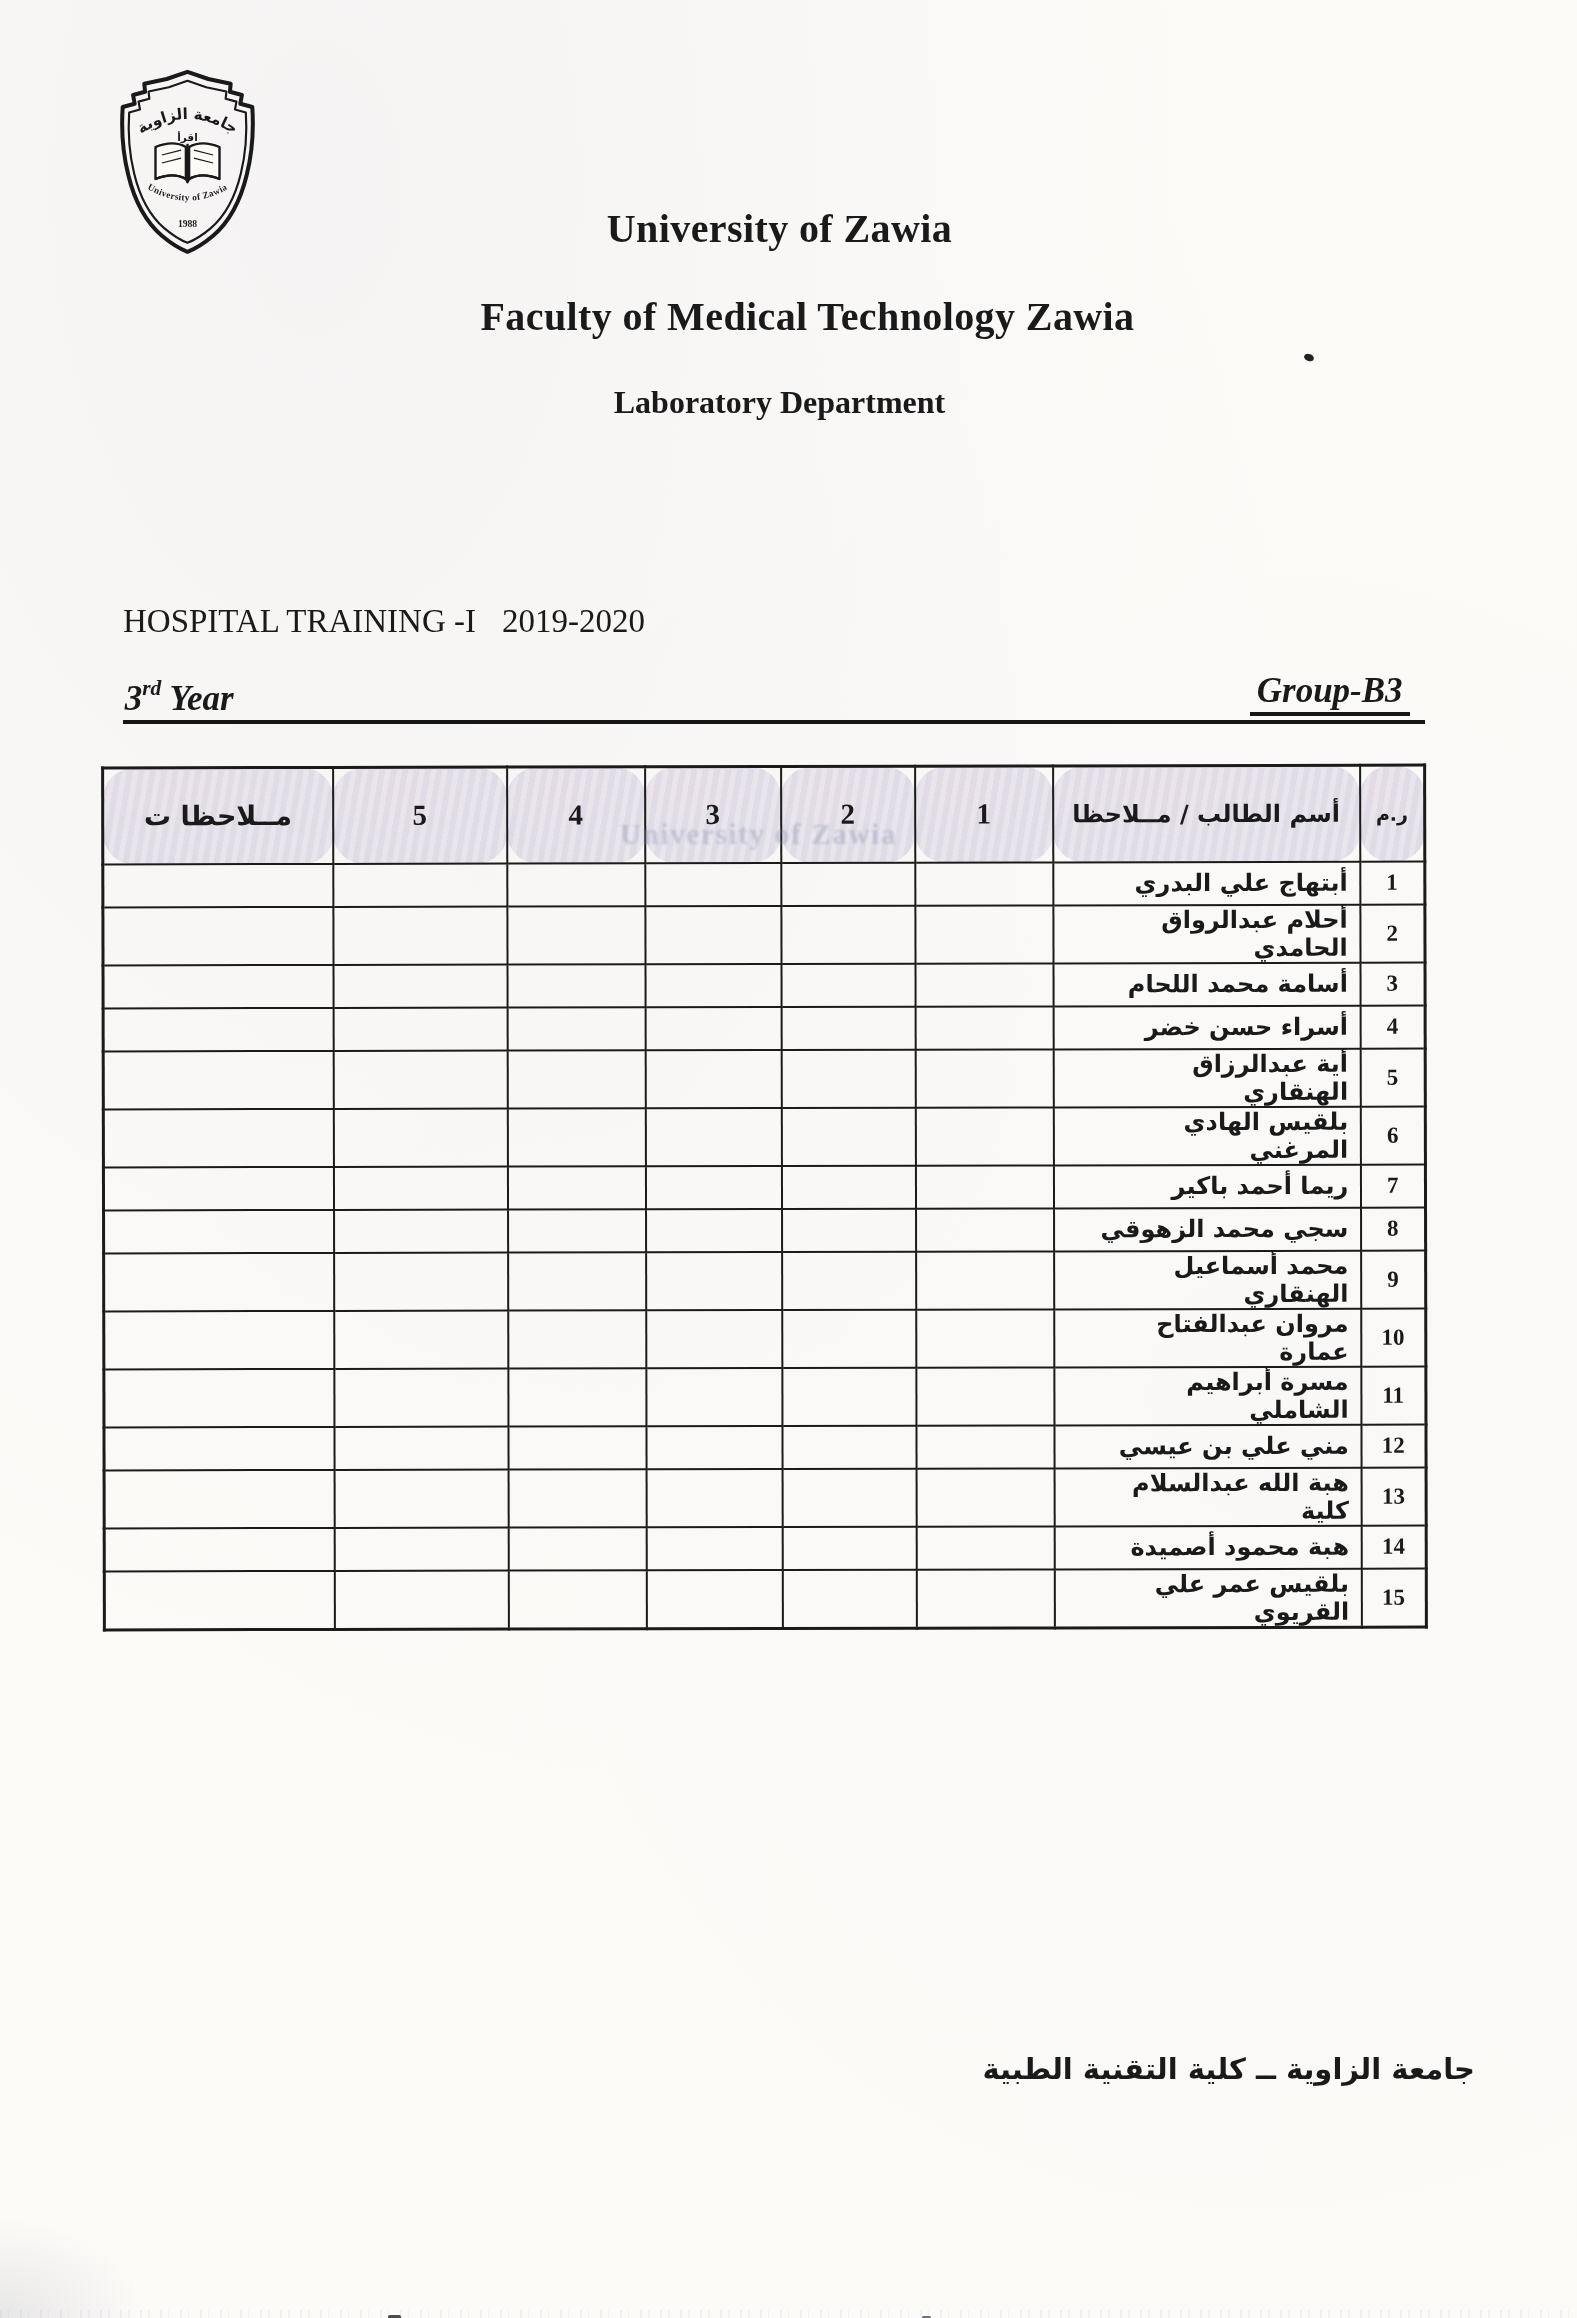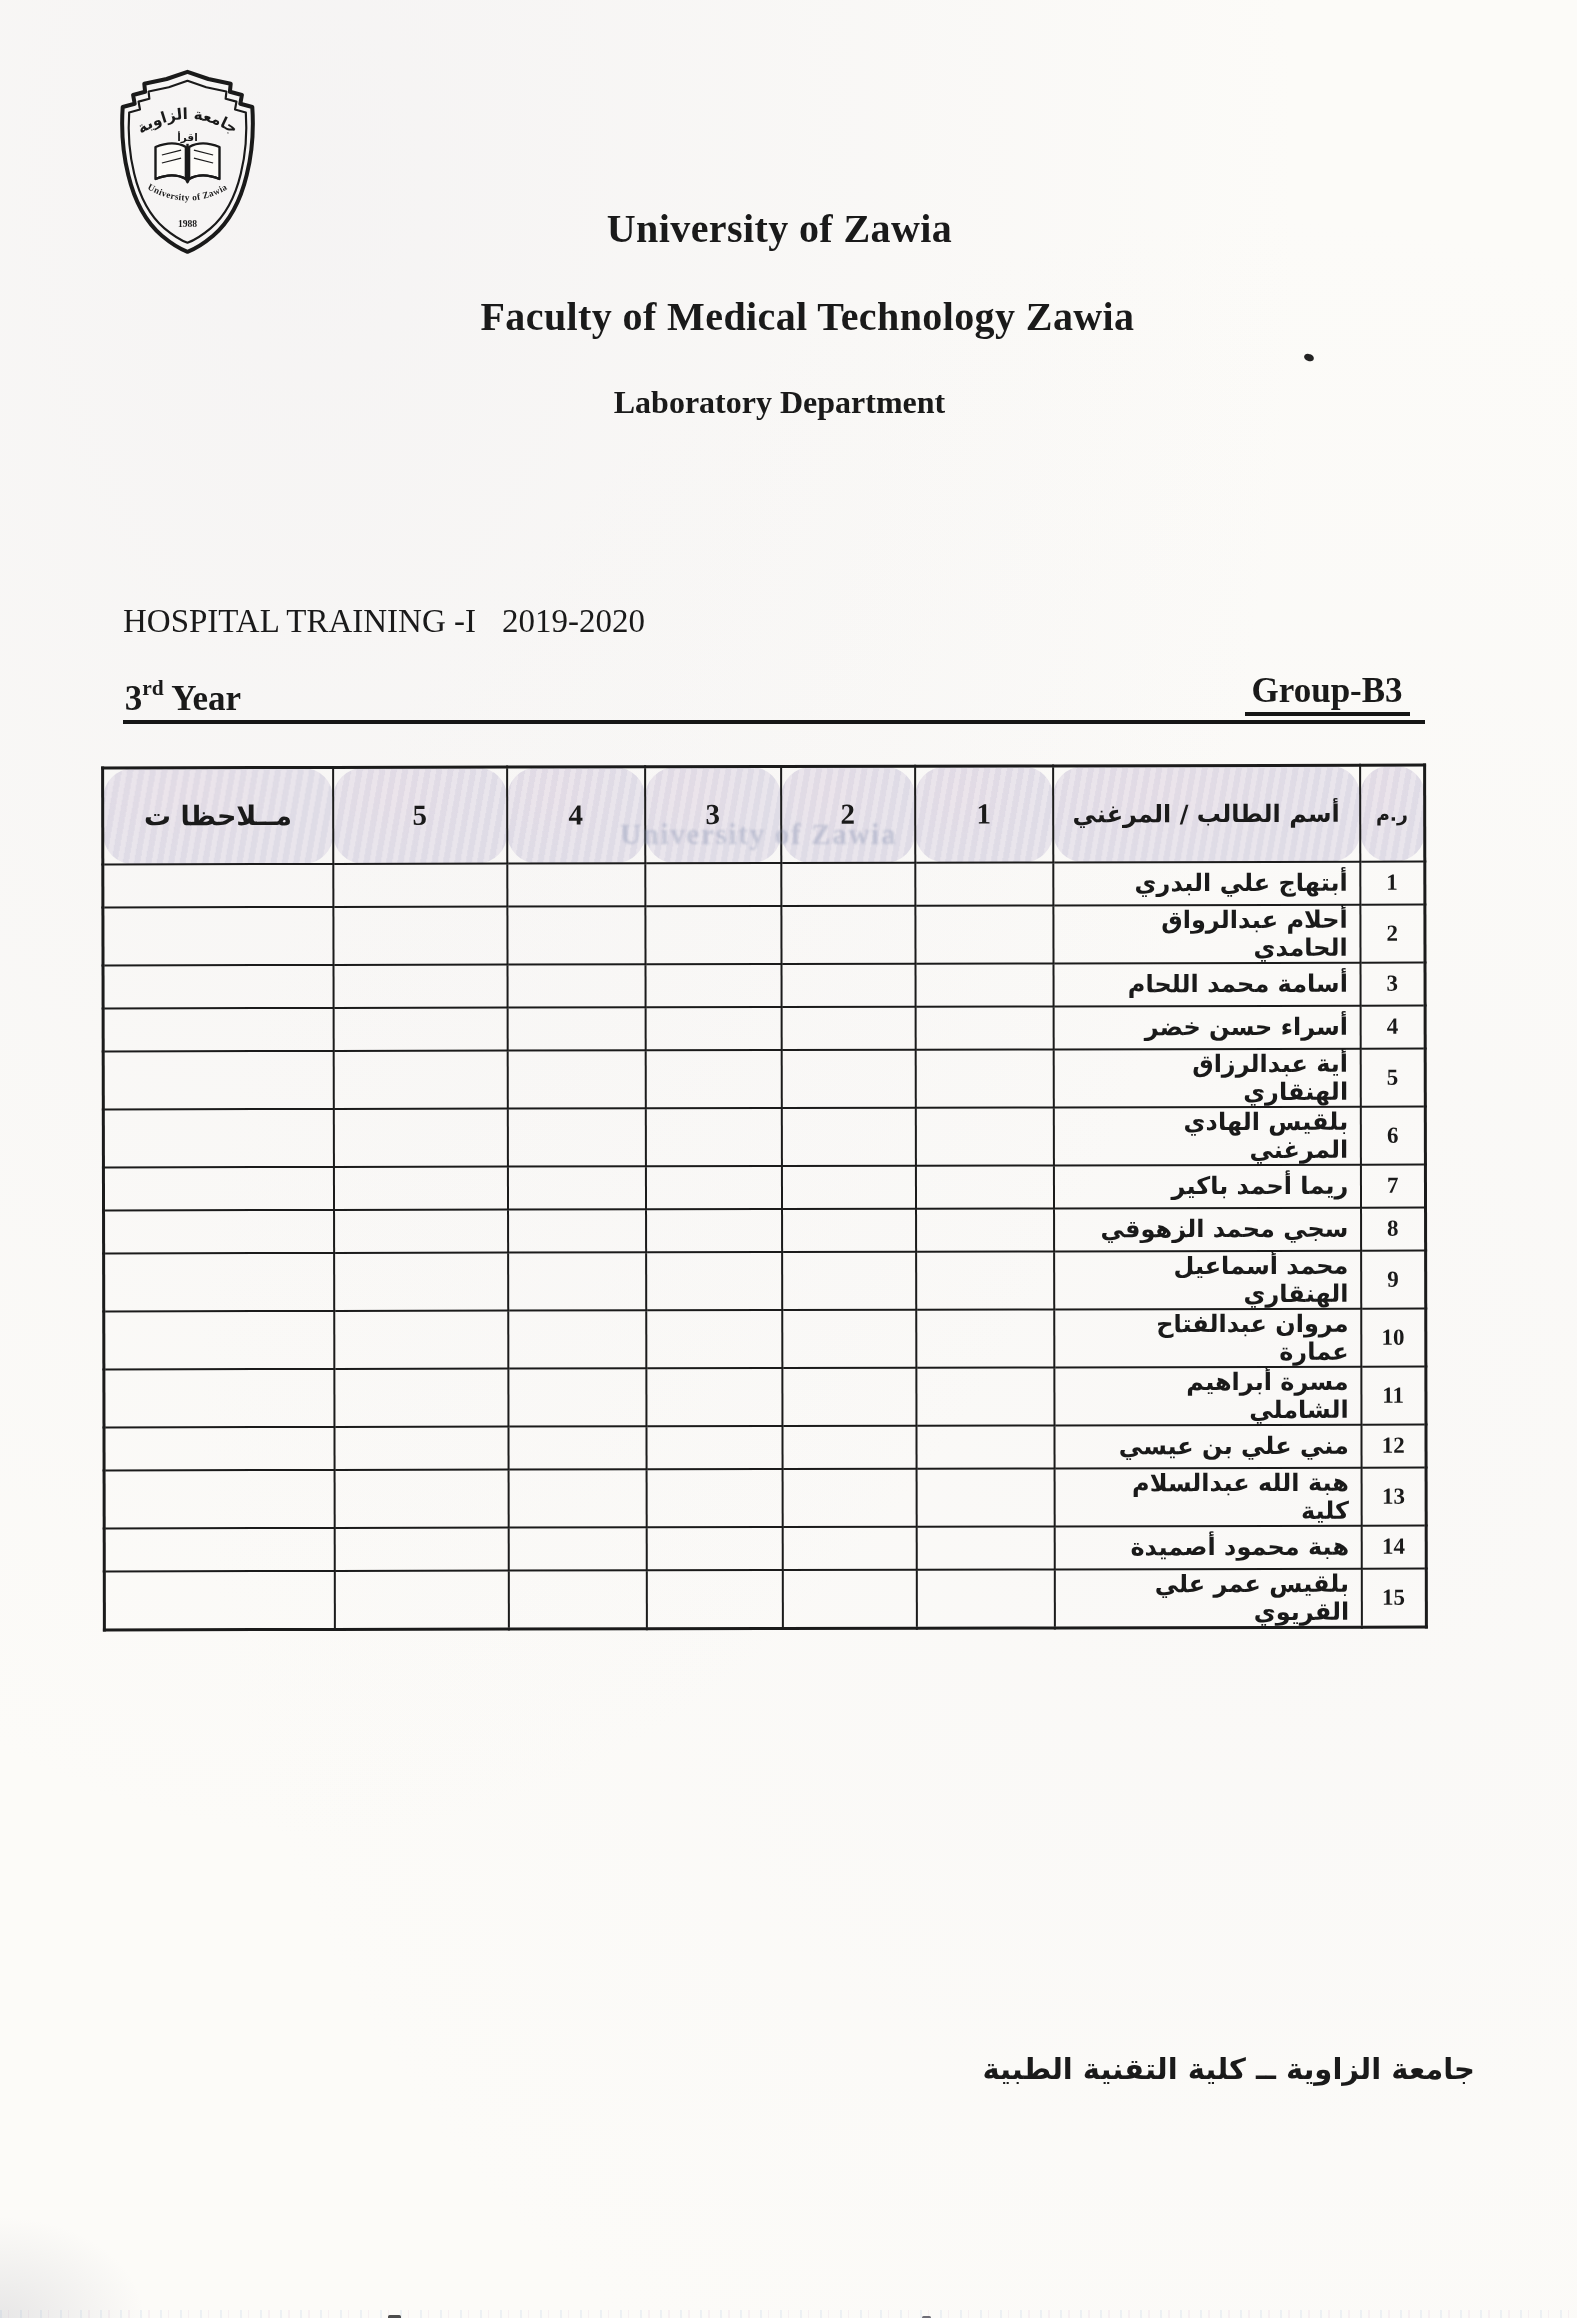--- a/index.html
+++ b/index.html
@@ -23,21 +23,21 @@
   
   .center-line{position:absolute;left:0;width:1559px;text-align:center;font-weight:700;}
   .university-title{top:205px;font-size:40px;letter-spacing:0.4px;}
   .faculty-title{top:293px;font-size:40px;letter-spacing:0.4px;margin-left:28px;}
   .department-title{top:384px;font-size:32px;}
   
   .logo{position:absolute;left:96px;top:67px;width:183px;height:188px;}
   
   .course-line{position:absolute;left:123px;top:603px;font-size:33px;font-weight:400;white-space:nowrap;}
   .course-line .year-span{margin-left:26px;}
-  .year-group-line{position:absolute;left:123px;top:660px;width:1302px;height:64px;border-bottom:4.3px solid #161616;}
+  .year-group-line{position:absolute;left:123px;top:660px;width:1302px;height:64px;border-bottom:4.3px solid #161616;font-style:italic;}
   .year-label{position:absolute;left:1.7px;bottom:0.9px;font-size:35px;font-weight:700;}
   .year-label sup{font-size:21.5px;position:relative;top:-2.6px;}
   .group-label{position:absolute;right:15.5px;bottom:4.3px;font-size:35px;font-weight:700;border-bottom:4.3px solid #161616;padding:0 6.9px 0.9px 6.9px;}
   
   .table-wrap{position:absolute;left:102px;top:765px;transform:rotate(-.12deg);}
   table{border-collapse:collapse;width:1322px;table-layout:fixed;border:3.4px solid var(--borderCol);}
   th,td{border:2.6px solid var(--borderCol);}
   thead th{
     height:96px;vertical-align:middle;
     background-color:var(--headerTint);
@@ -145,21 +145,21 @@
           <col style="width:65px">
       </colgroup>
       <thead>
         <tr>
           <th class="arabic th-notes" dir="rtl">مــلاحظا ت</th>
           <th class="th-num">5</th>
           <th class="th-num">4</th>
           <th class="th-num">3</th>
           <th class="th-num">2</th>
           <th class="th-num">1</th>
-          <th class="arabic th-name" dir="rtl">أسم الطالب / المرغني</th>
+          <th class="arabic th-name" dir="rtl">أسم الطالب / مــلاحظا</th>
           <th class="arabic th-rm" dir="rtl">ر.م</th>
         </tr>
       </thead>
       <tbody id="table-body">
           <tr>
             <td class="mark-cell notes-cell"></td>
             <td class="mark-cell"></td>
             <td class="mark-cell"></td>
             <td class="mark-cell"></td>
             <td class="mark-cell"></td>

